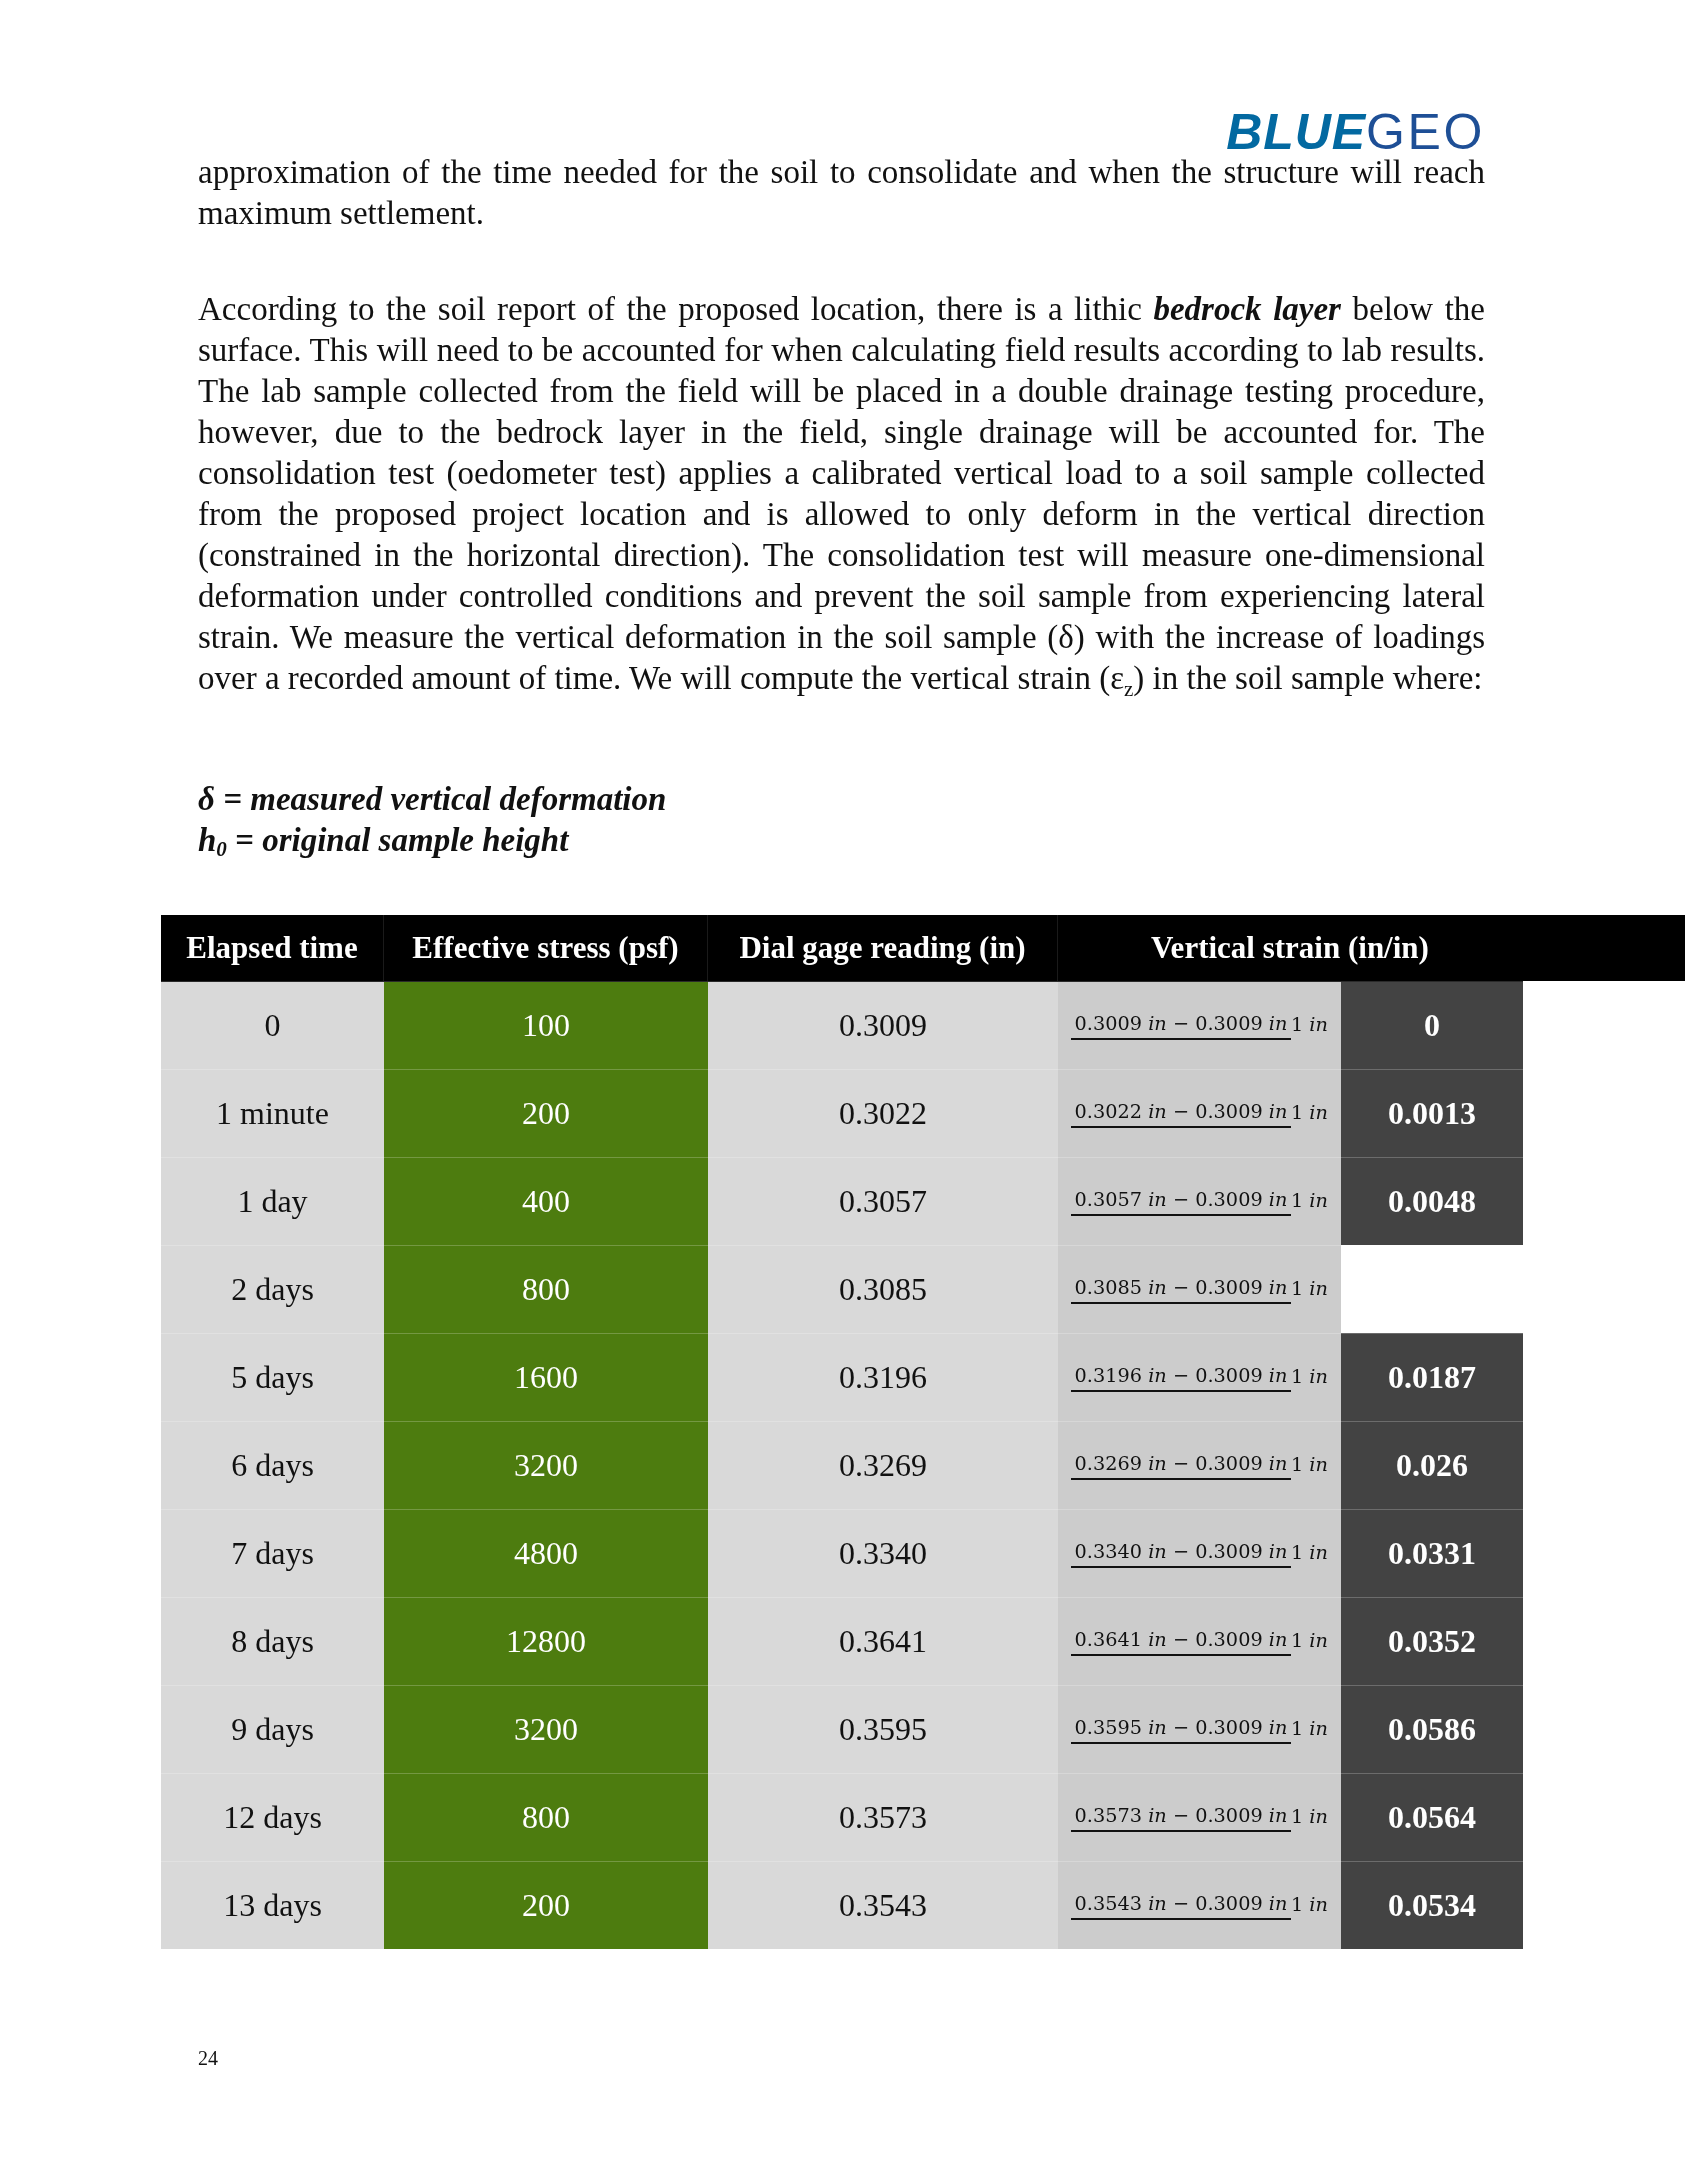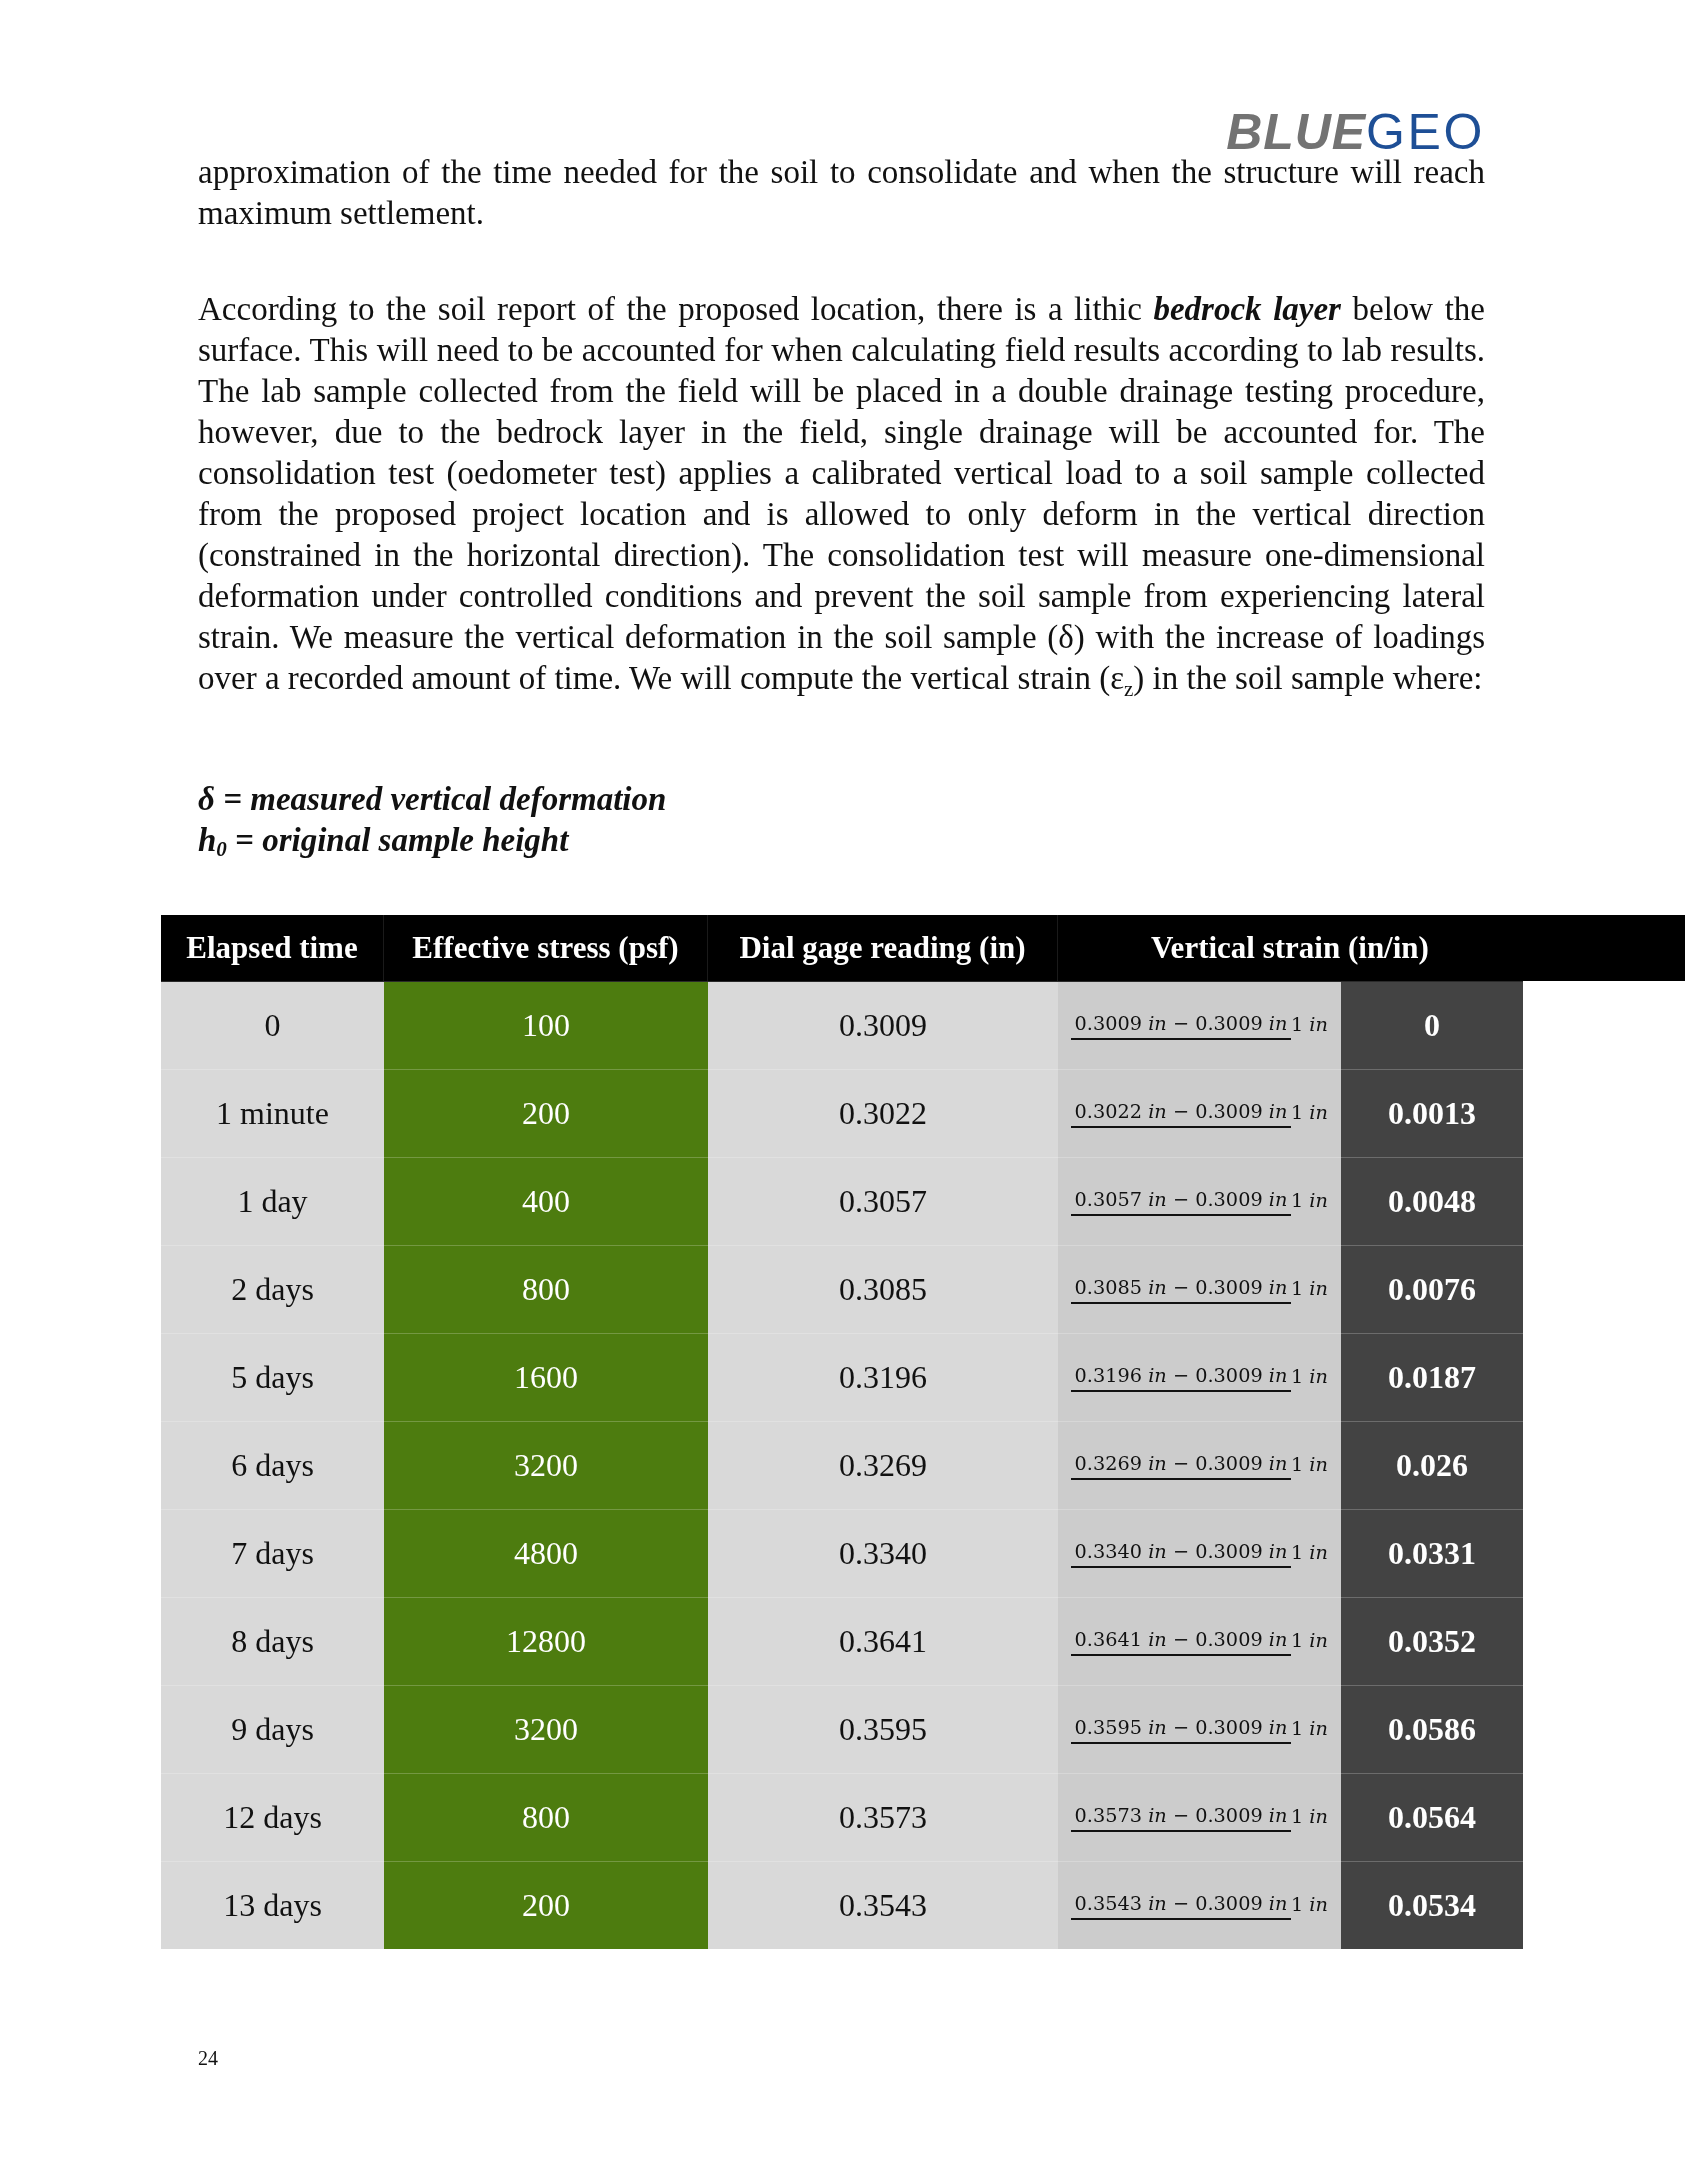--- a/index.html
+++ b/index.html
@@ -21,21 +21,21 @@
     right: 200px;
     font-family: "Liberation Sans", "DejaVu Sans", sans-serif;
     font-size: 50px;
     line-height: 56px;
     letter-spacing: 0.9px;
     white-space: nowrap;
   }
   .logo .blue-part {
     font-weight: bold;
     font-style: italic;
-    color: #737373;
+    color: #0369a1;
   }
   .logo .geo-part {
     font-weight: normal;
     color: #1e4f96;
     letter-spacing: 2.6px;
   }
   .body-text {
     position: absolute;
     left: 198px;
     width: 1287px;
@@ -204,21 +204,20 @@
   <div class="row">
     <div class="cell c1 elapsed">2 days</div>
     <div class="cell c2 stress">800</div>
     <div class="cell c3 dial">0.3085</div>
     <div class="cell c4a formula">
       <div class="frac">
         <span class="num">0.3085 <i>in</i> − 0.3009 <i>in</i></span>
         <span class="den">1 <i>in</i></span>
       </div>
     </div>
-    <div class="cell c4b strain">0.0076</div>
   </div>
 
   <div class="row">
     <div class="cell c1 elapsed">5 days</div>
     <div class="cell c2 stress">1600</div>
     <div class="cell c3 dial">0.3196</div>
     <div class="cell c4a formula">
       <div class="frac">
         <span class="num">0.3196 <i>in</i> − 0.3009 <i>in</i></span>
         <span class="den">1 <i>in</i></span>

